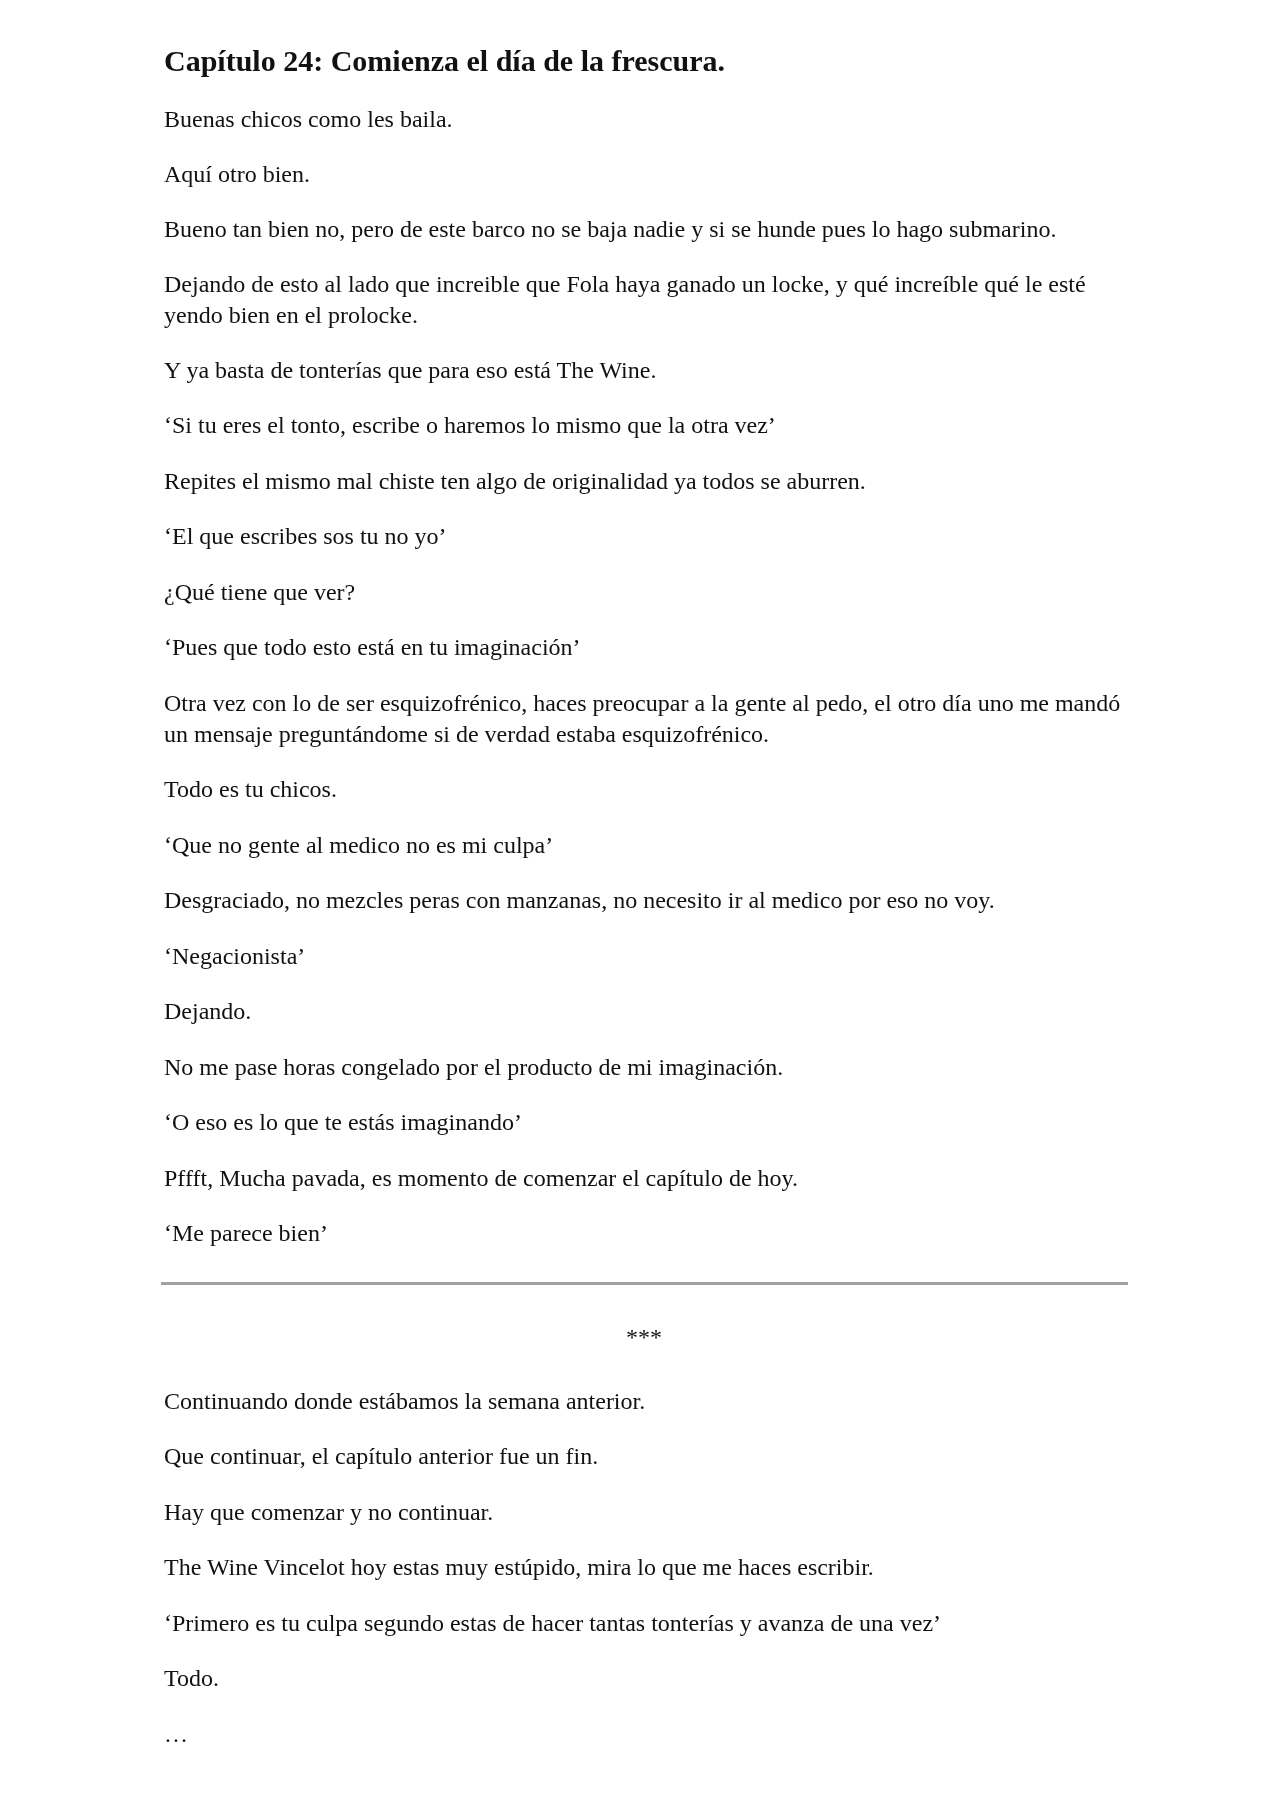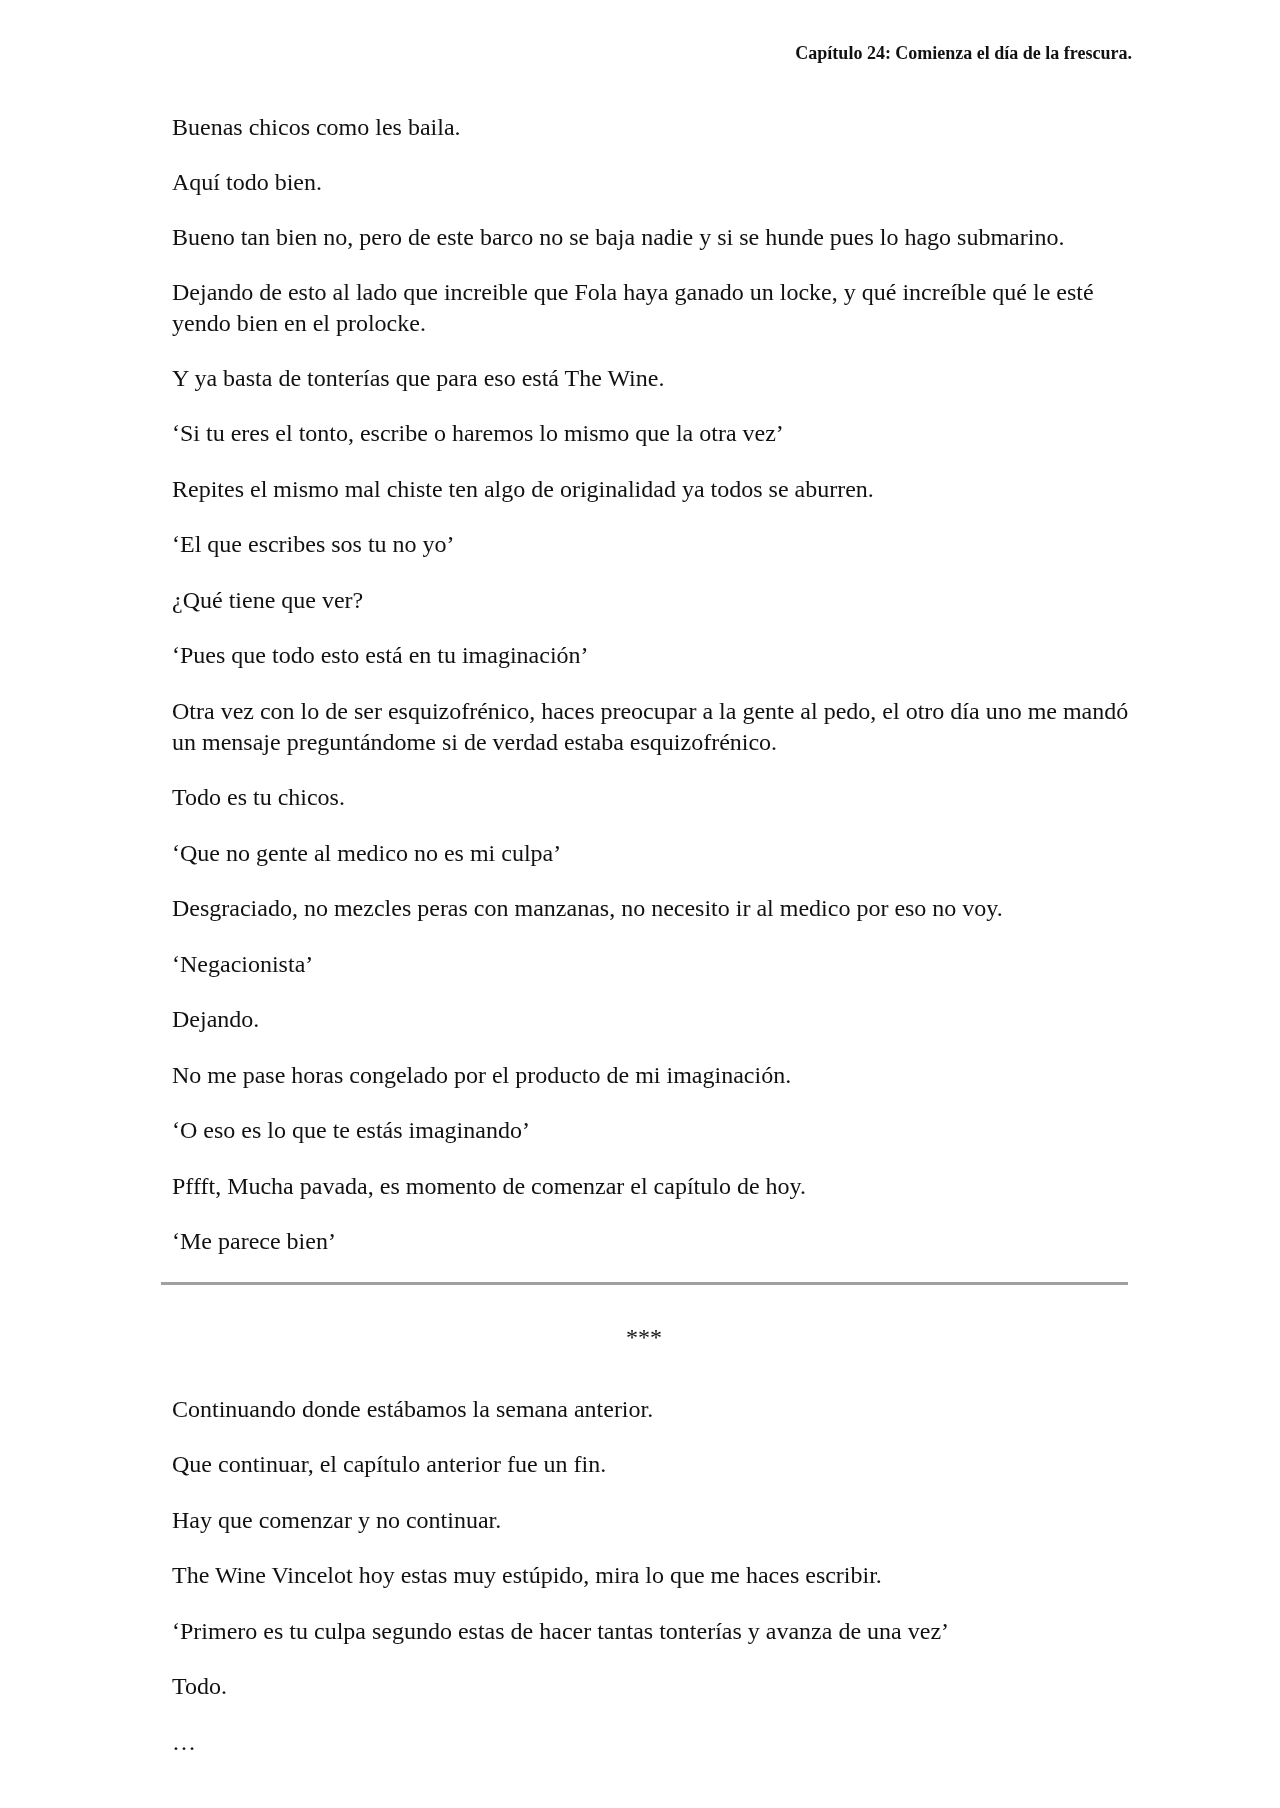--- a/index.html
+++ b/index.html
@@ -19,31 +19,31 @@
       position: absolute;
       left: 156px;
       top: 0;
       width: 976px;
     }
     .title {
       position: absolute;
       left: 0;
       width: 976px;
       top: 38px;
-      text-align: right;
+      text-align: left;
       font-weight: bold;
-      font-size: 18px;
+      font-size: 30px;
       line-height: 30px;
-      margin: 0;
+      margin: 8px;
     }
     .para {
       position: absolute;
       left: 0;
       width: 976px;
-      margin: 16px;
+      margin: 8px;
       font-size: 24px;
       line-height: 31px;
     }
     .rule {
       position: absolute;
       left: 5px;
       width: 967px;
       top: 1282px;
       height: 3px;
       background: #a0a0a0;
@@ -58,21 +58,21 @@
       margin: 0;
     }
   </style>
 </head>
 <body>
 
 <div class="page">
   <h1 class="title">Capítulo 24: Comienza el día de la frescura.</h1>
 
   <p class="para" style="top:96px">Buenas chicos como les baila.</p>
-  <p class="para" style="top:151px">Aquí todo bien.</p>
+  <p class="para" style="top:151px">Aquí otro bien.</p>
   <p class="para" style="top:206px">Bueno tan bien no, pero de este barco no se baja nadie y si se hunde pues lo hago submarino.</p>
   <p class="para" style="top:261px">Dejando de esto al lado que increible que Fola haya ganado un locke, y qué increíble qué le esté yendo bien en el prolocke.</p>
   <p class="para" style="top:347px">Y ya basta de tonterías que para eso está The Wine.</p>
   <p class="para" style="top:402px">‘Si tu eres el tonto, escribe o haremos lo mismo que la otra vez’</p>
   <p class="para" style="top:458px">Repites el mismo mal chiste ten algo de originalidad ya todos se aburren.</p>
   <p class="para" style="top:513px">‘El que escribes sos tu no yo’</p>
   <p class="para" style="top:569px">¿Qué tiene que ver?</p>
   <p class="para" style="top:624px">‘Pues que todo esto está en tu imaginación’</p>
   <p class="para" style="top:680px">Otra vez con lo de ser esquizofrénico, haces preocupar a la gente al pedo, el otro día uno me mandó un mensaje preguntándome si de verdad estaba esquizofrénico.</p>
   <p class="para" style="top:766px">Todo es tu chicos.</p>

